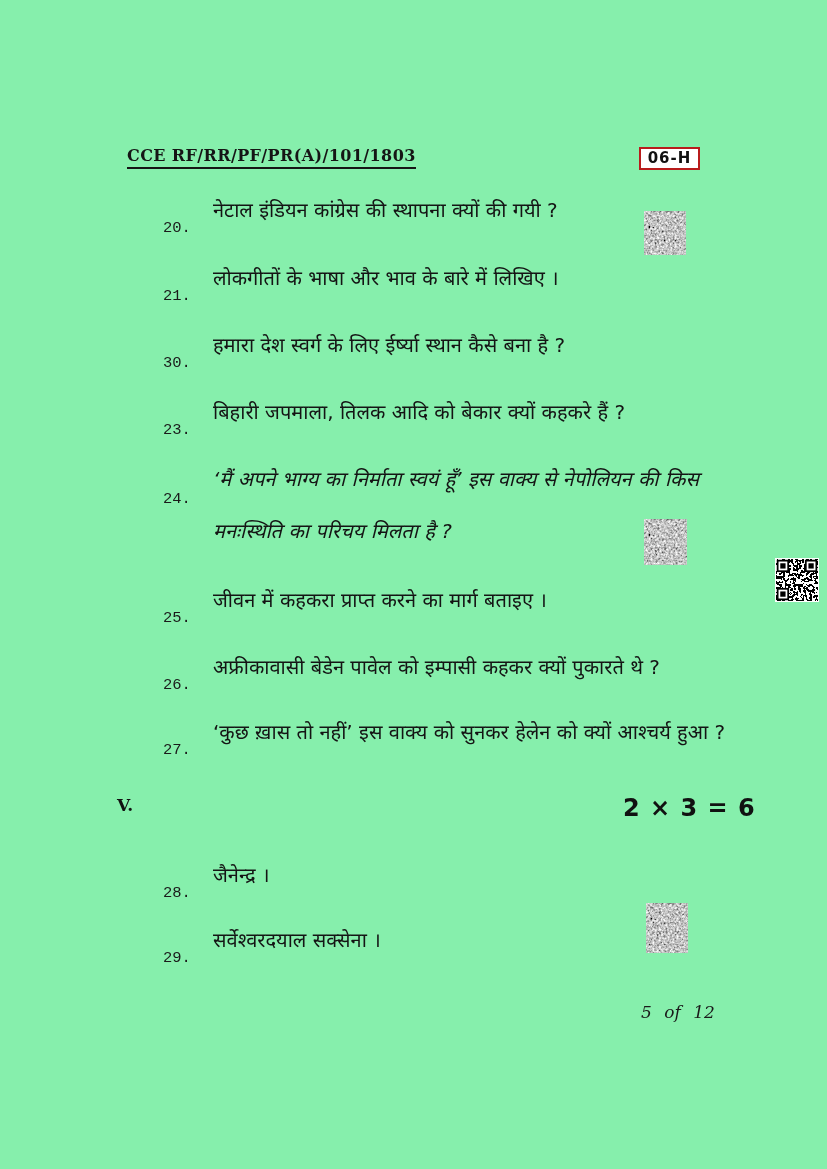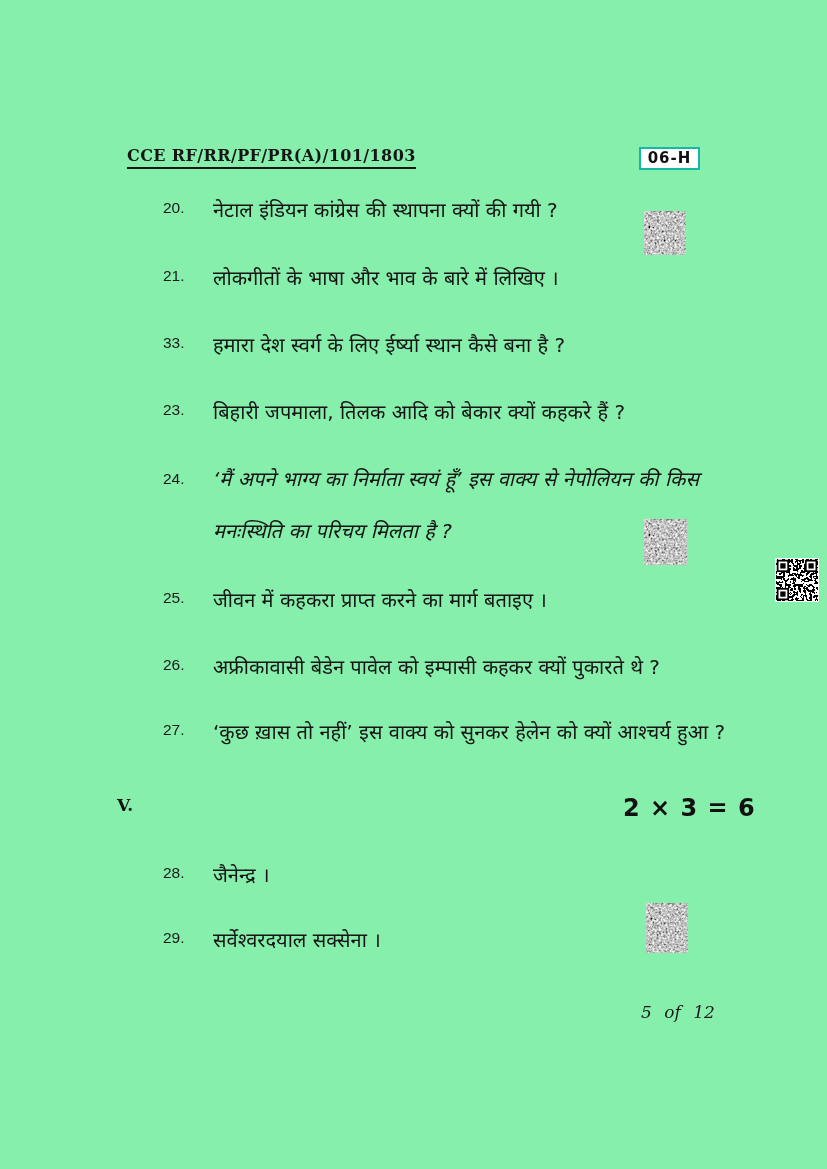--- a/index.html
+++ b/index.html
@@ -31,41 +31,42 @@
     border-bottom: 2px solid #151515;
     padding-bottom: 2px;
     white-space: nowrap;
   }
   .version-box {
     position: absolute;
     left: 639px;
     top: 147px;
     width: 57px;
     height: 19px;
-    border: 2px solid #14b8a6;
+    border: 2px solid #b91c1c;
     text-align: center;
     line-height: 19px;
     font-family: "DejaVu Sans", sans-serif;
     font-weight: 700;
     font-size: 15px;
     letter-spacing: 1px;
     color: #111111;
     background: #ffffff;
   }
 
   
   .qrow { display: contents; }
   .qnum {
     position: absolute;
     left: 163px;
     width: 34px;
-    font-family: Liberation Sans, sans-serif;
+    font-family: Liberation Mono, monospace;
     font-size: 15.5px;
     color: #1a1a1a;
     white-space: nowrap;
+    margin-top: 20px;
   }
   .qtext {
     position: absolute;
     left: 213px;
     width: 540px;
     font-family: "DejaVu Sans", sans-serif;
     font-size: 20px;
     line-height: 23px;
     color: #141414;
   }
@@ -202,21 +203,21 @@
     <div class="qnum" style="top:199px">20.</div>
     <div class="qtext" style="top:199px">नेटाल इंडियन कांग्रेस की स्थापना क्यों की गयी ?</div>
   </div>
 
   <div class="qrow">
     <div class="qnum" style="top:267px">21.</div>
     <div class="qtext" style="top:267px">लोकगीतों के भाषा और भाव के बारे में लिखिए ।</div>
   </div>
 
   <div class="qrow">
-    <div class="qnum" style="top:334px">33.</div>
+    <div class="qnum" style="top:334px">30.</div>
     <div class="qtext" style="top:334px">हमारा देश स्वर्ग के लिए ईर्ष्या स्थान कैसे बना है ?</div>
   </div>
 
   <div class="qrow">
     <div class="qnum" style="top:401px">23.</div>
     <div class="qtext" style="top:401px">बिहारी जपमाला, तिलक आदि को बेकार क्यों कहकरे हैं ?</div>
   </div>
 
   <div class="qrow">
     <div class="qnum" style="top:470px">24.</div>

